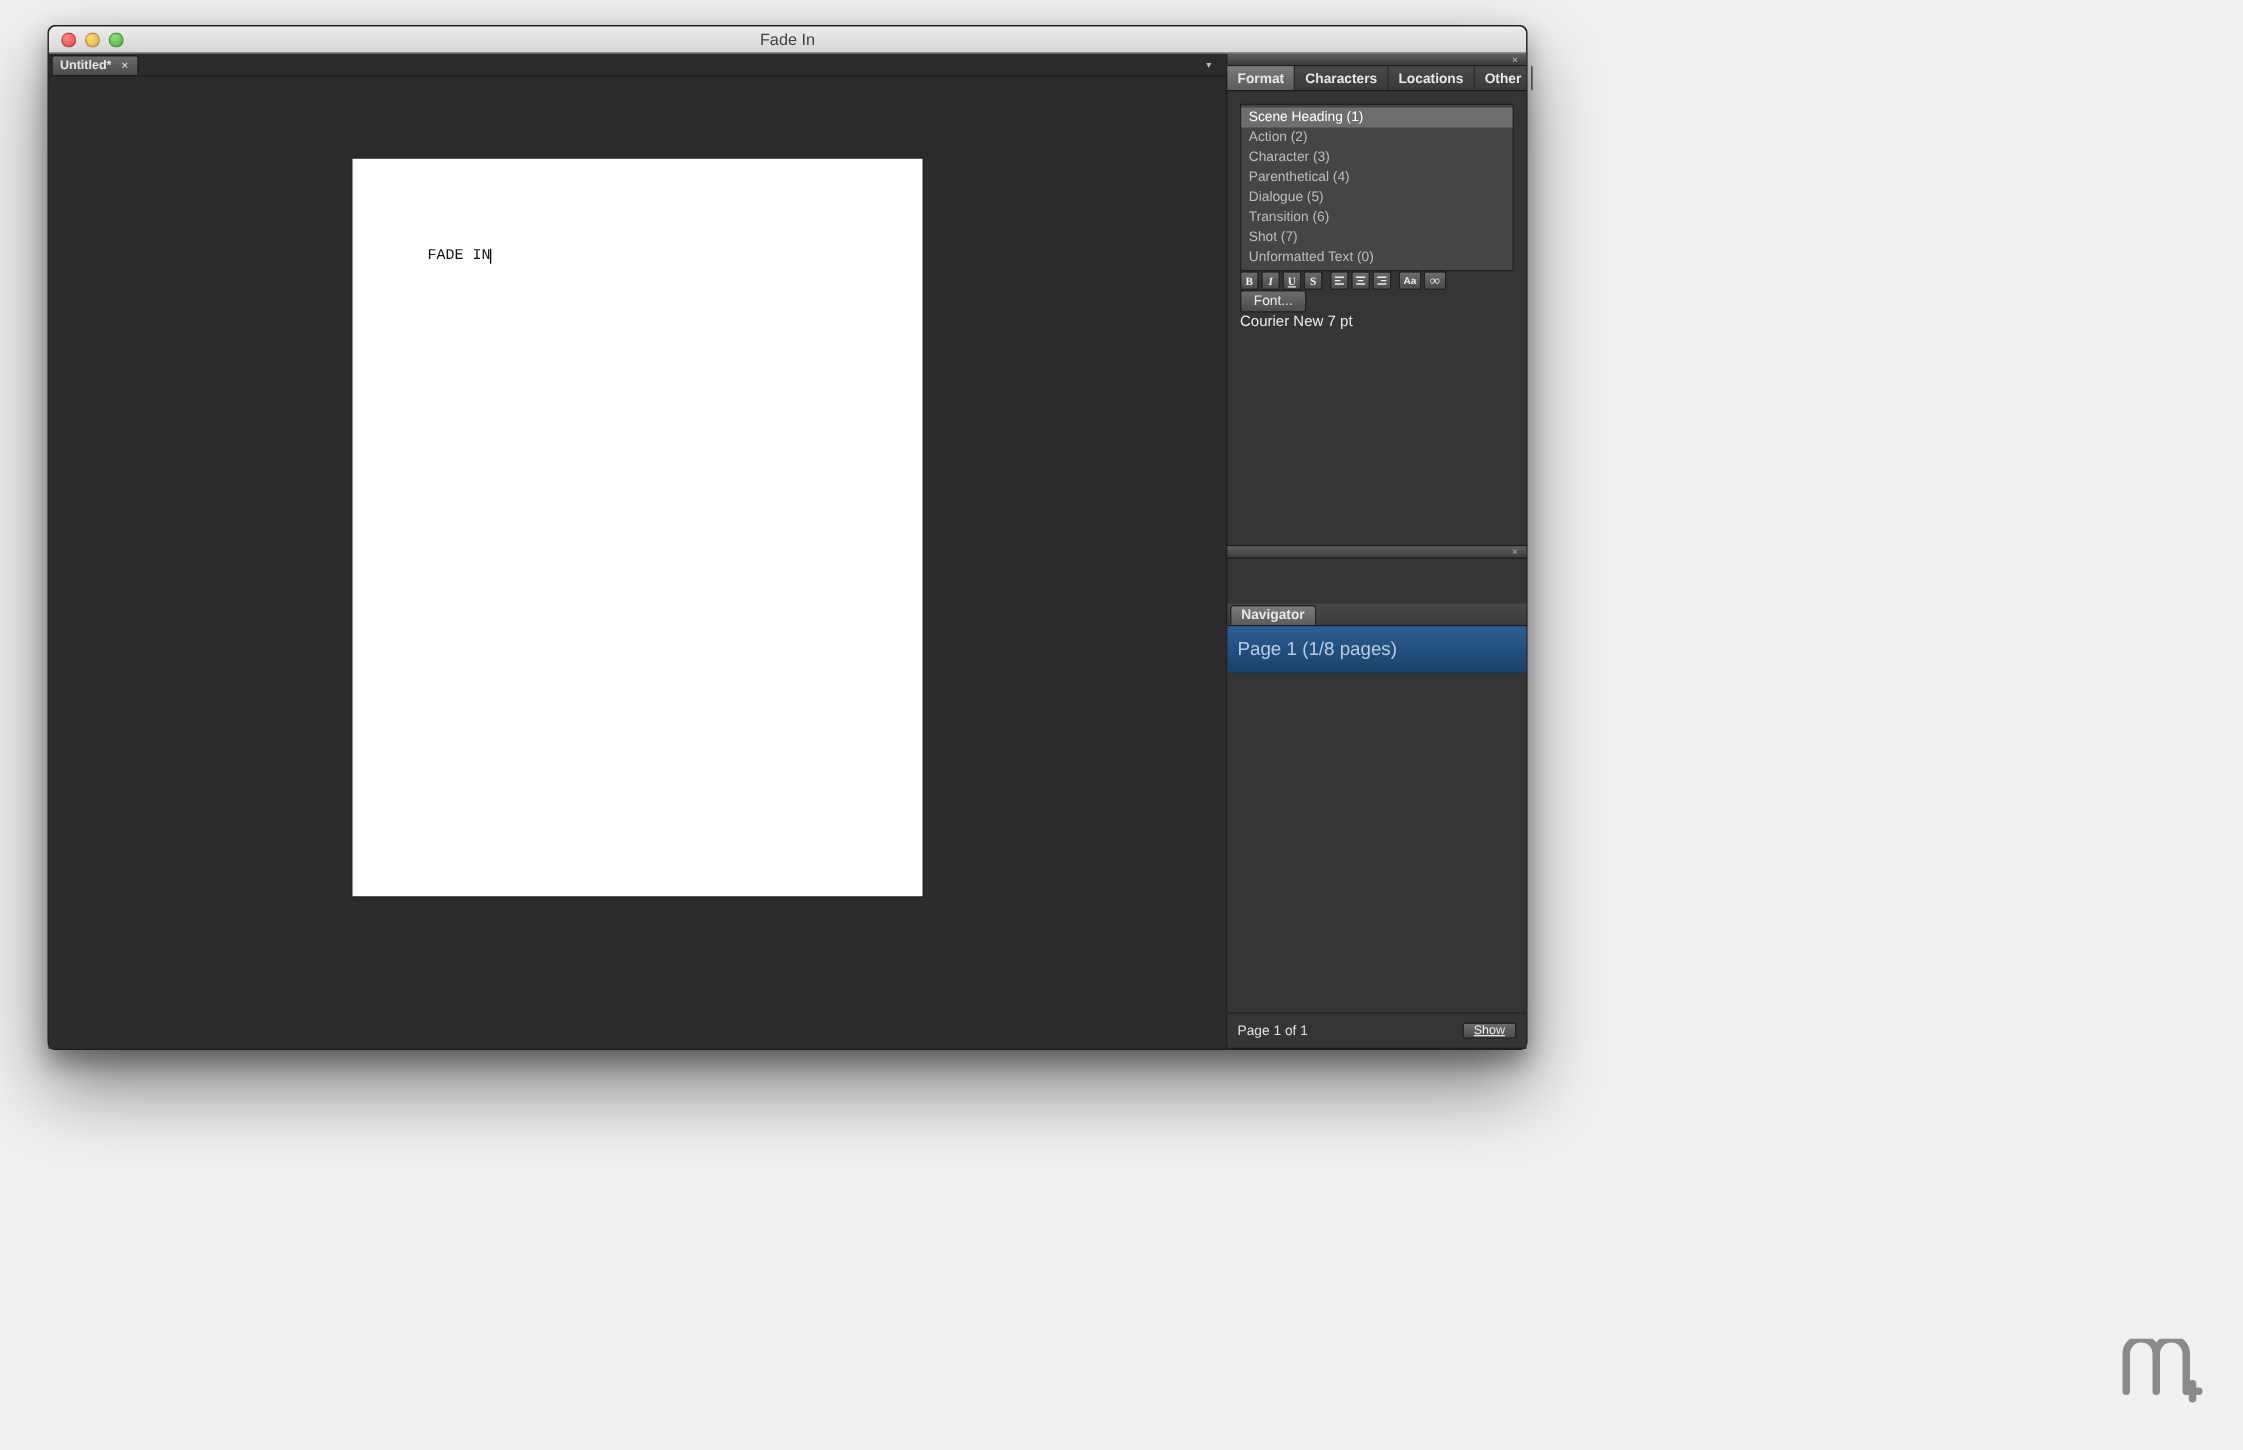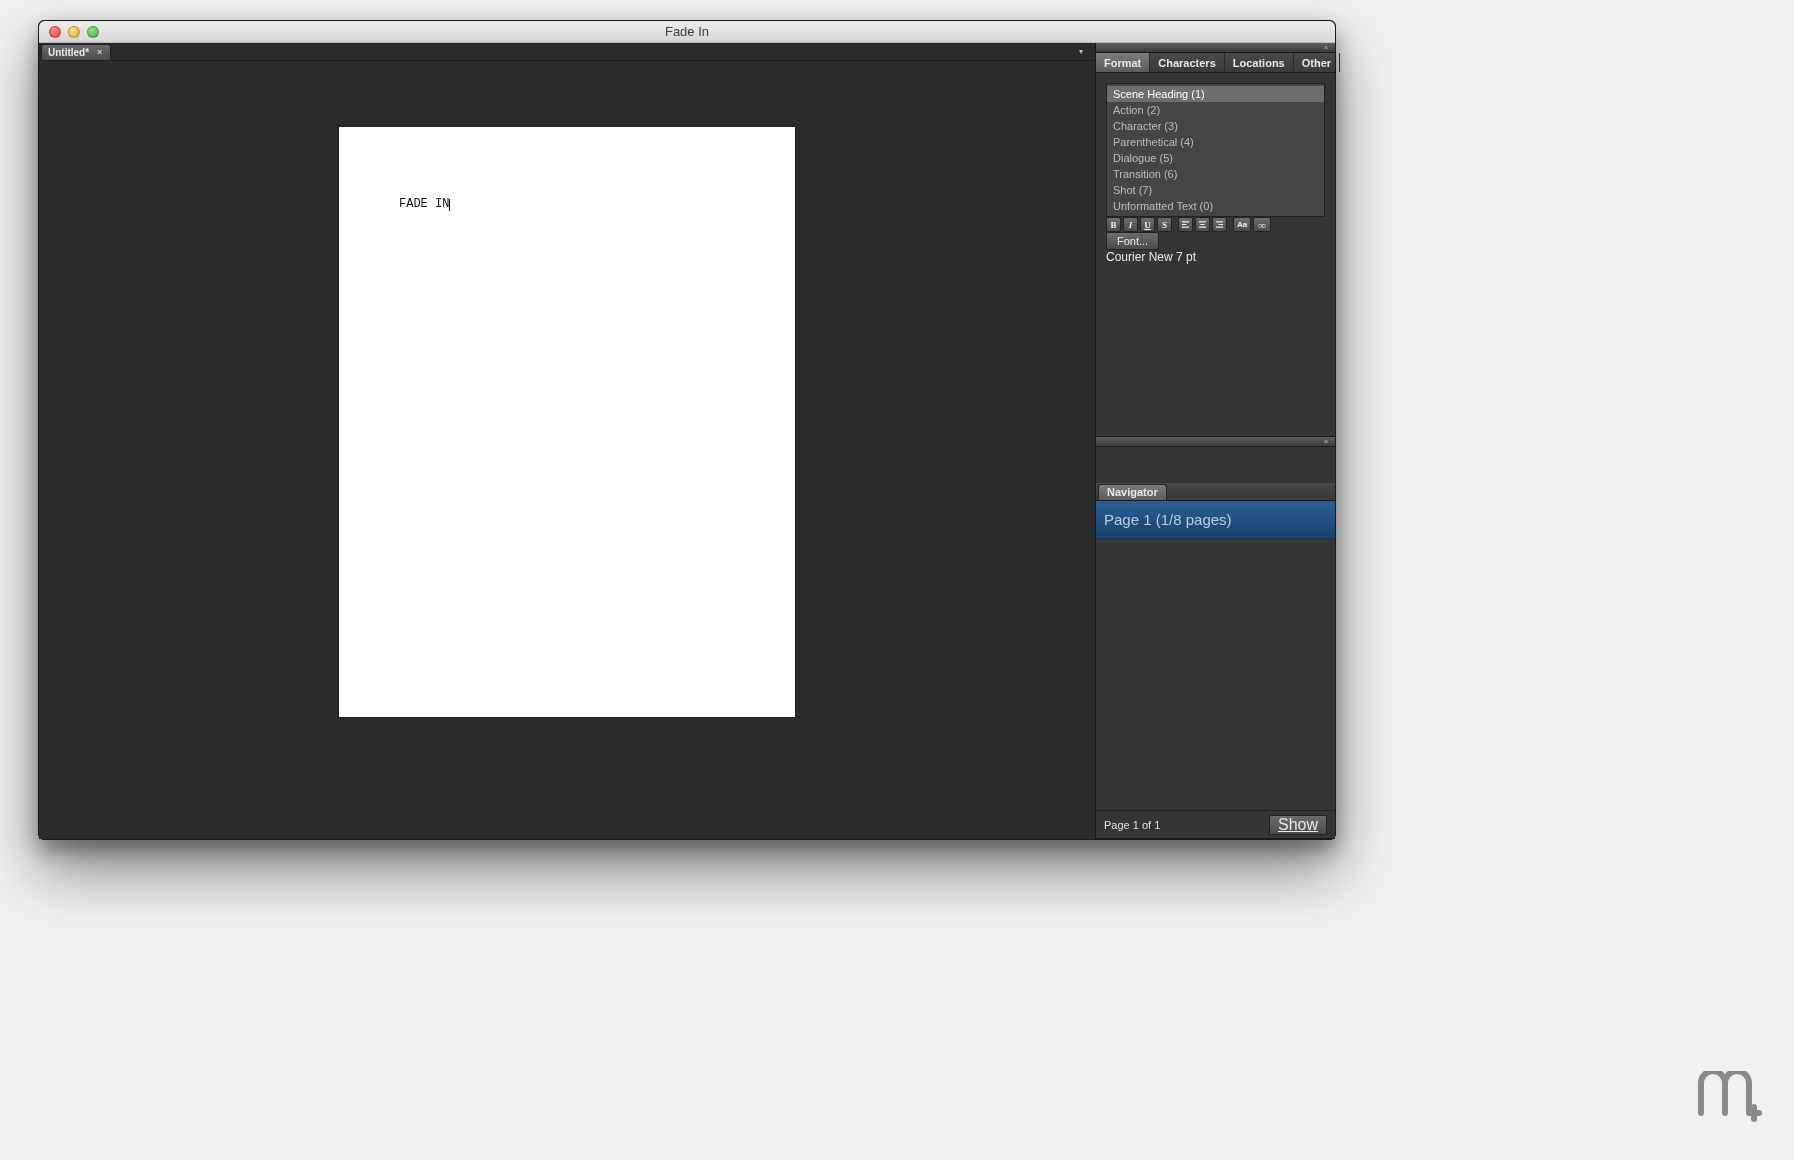--- a/index.html
+++ b/index.html
@@ -10,21 +10,21 @@
     height: 1160px;
     position: relative;
     overflow: hidden;
   }
 
   
   .app-window {
     position: absolute;
     left: 38px;
     top: 20px;
-    width: 1298px;
+    width: 1184px;
     height: 820px;
     background: #2b2b2b;
     border-radius: 6px;
     box-shadow: 0 30px 60px rgba(0,0,0,0.45), 0 10px 20px rgba(0,0,0,0.35);
     display: flex;
     flex-direction: column;
     border: 1px solid #1a1a1a;
   }
 
   
@@ -260,21 +260,21 @@
     height:28px;
     background: #353535;
     border-top:1px solid #222;
     display:flex; align-items:center; justify-content:space-between;
     padding:0 8px;
   }
   .nav-page { font-size:11px; color:#e0e0e0; }
   .show-btn {
     background: linear-gradient(#6c6c6c,#4b4b4b);
     border:1px solid #222; border-radius:2px;
-    font-size:16px; color:#eaeaea; padding:0 8px;text-decoration:underline;
+    font-size:10px; color:#eaeaea; padding:0 8px;text-decoration:underline;
   }
 
   
   .watermark {
     position:absolute;
     right:28px; bottom:16px;
     color:#8a8a8a;
     font-size:56px;
     font-weight:300;
     font-family: Arial, sans-serif;

